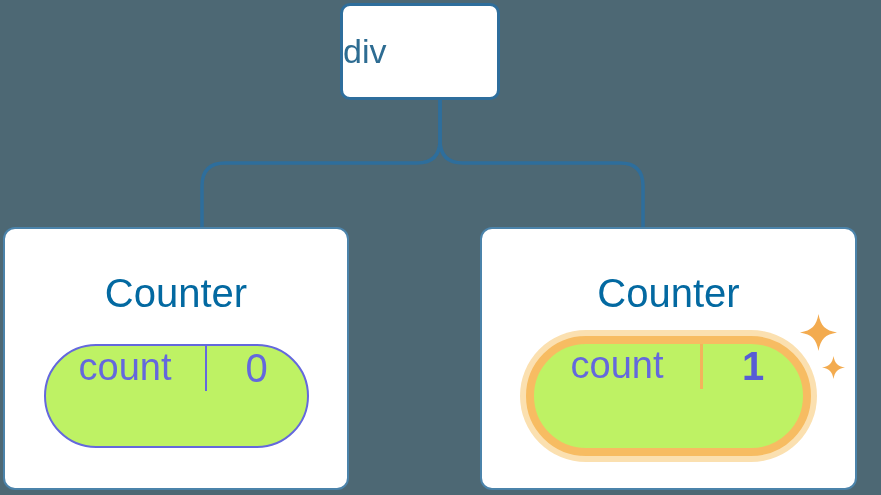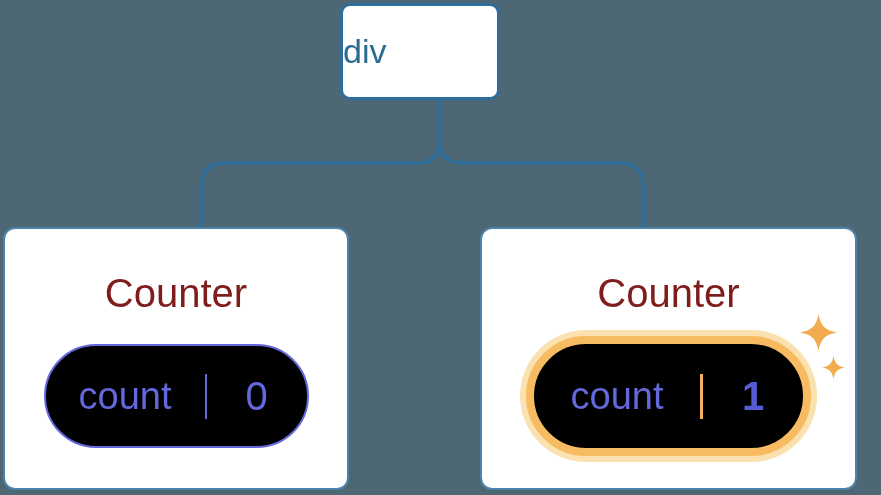--- a/index.html
+++ b/index.html
@@ -53,31 +53,31 @@
     display: flex;
     flex-direction: column;
     align-items: center;
   }
   .card-left  { left: 3px;   width: 346px; }
   .card-right { left: 480px; width: 377px; }
   .card-title {
     margin-top: 44px;
     font-size: 40px;
     line-height: 1;
-    color: #7f1d1d;
+    color: #0369a1;
     font-weight: 500;
   }
   .pill {
     display: flex;
-    align-items: center;
+    align-items: flex-start;
     box-sizing: border-box;
     width: 265px;
     height: 104px;
     margin-top: 31px;
-    background: #000000;
+    background: #bef264;
     border: 2px solid #6468dd;
     border-radius: 999px;
     overflow: hidden;
   }
   .pill-label {
     flex: 1;
     display: flex;
     align-items: center;
     justify-content: center;
     font-size: 38px;

